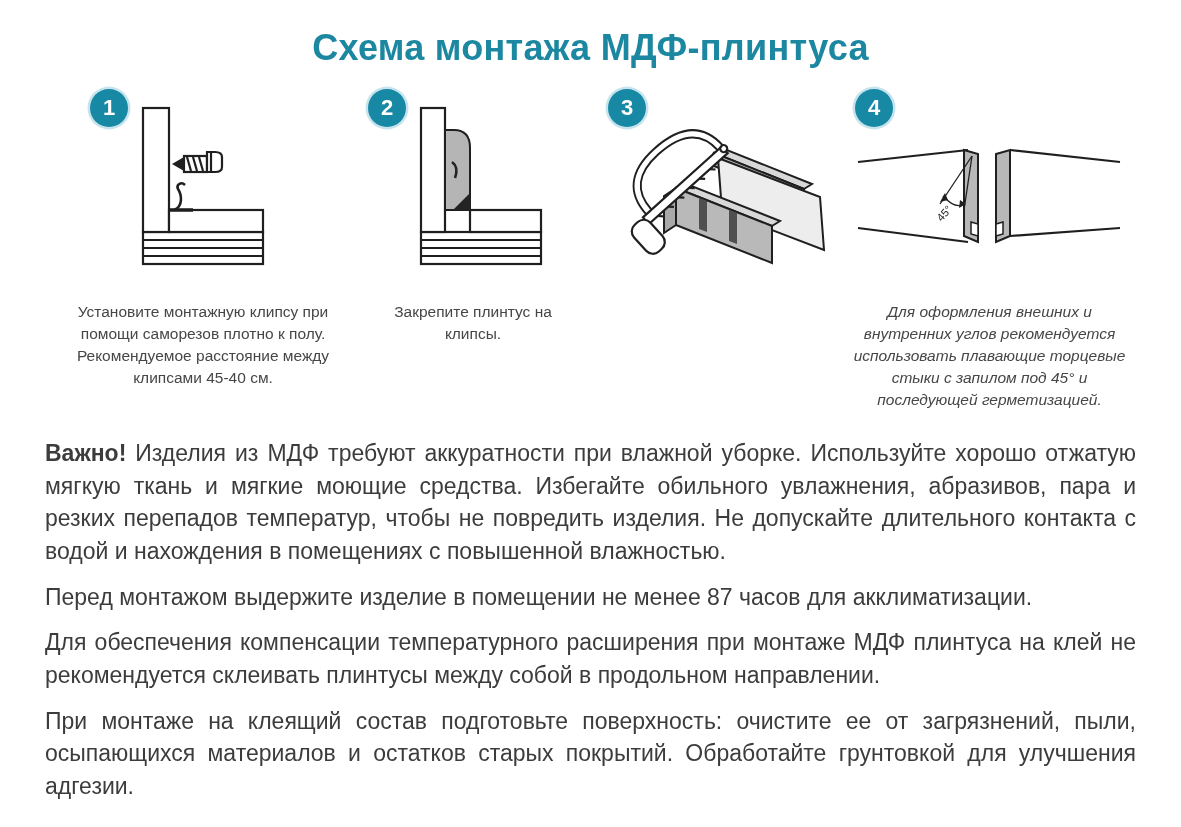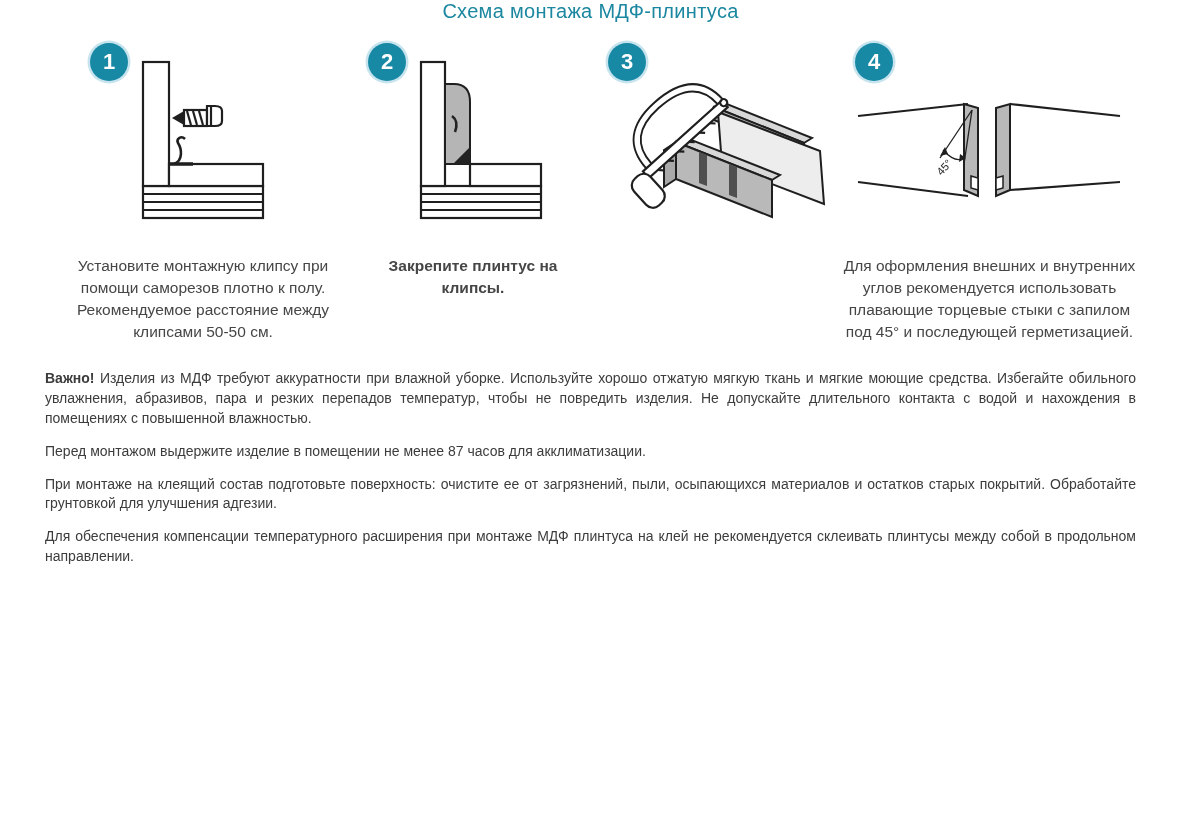--- a/index.html
+++ b/index.html
@@ -5,22 +5,22 @@
   * { margin:0; padding:0; box-sizing:border-box; }
   html,body { background:#ffffff; }
   body {
     width:1181px; height:827px;
     font-family:"Liberation Sans","DejaVu Sans",sans-serif;
     color:#3c3c3c; overflow:hidden;
   }
   .page { width:1181px; height:827px; background:#fff; position:relative; }
 
   .title {
-    text-align:center; 
-    font-size:20px; font-weight:400; color:#1b87a0; letter-spacing:.3px;
+    text-align:center; padding-top:27px;
+    font-size:36px; font-weight:700; color:#1b87a0; letter-spacing:.3px;
   }
 
   .steps-row {
     display:flex; margin:20px 40px 0 48px;
   }
   .step { position:relative; }
   .step-1 { width:310px; } .step-2 { width:230px; }
   .step-3 { width:250px; } .step-4 { width:303px; }
 
   .badge {
@@ -35,27 +35,27 @@
   .step-3 .badge { left:20px; } .step-4 .badge { left:17px; }
 
   .illu {
     height:202px; display:flex; align-items:center; justify-content:center;
   }
   .caption {
     margin:10px auto 0; text-align:center;
     font-size:15.5px; line-height:1.42; color:#464646;
   }
   .step-1 .caption { max-width:300px; }
-  .step-2 .caption { max-width:175px;font-weight:bold; }
+  .step-2 .caption { max-width:175px; }
   .step-3 .caption { max-width:205px; }
-  .step-4 .caption { max-width:292px; }
+  .step-4 .caption { max-width:292px;font-style:italic; }
 
   .body-text { margin:26px 45px 0 45px; }
   .para {
-    font-size:14px; line-height:1.42; text-align:justify;
+    font-size:23px; line-height:1.42; text-align:justify;
     margin-bottom:13px; color:#3c3c3c;
   }
   .para b { font-weight:700; }
 
   svg .ln { stroke:#1f1f1f; stroke-width:2.2; fill:none; }
   svg .fw { stroke:#1f1f1f; stroke-width:2.2; fill:#ffffff; }
   svg .fg { stroke:#1f1f1f; stroke-width:2; fill:#b5b5b5; }
   svg text { font-family:"Liberation Sans","DejaVu Sans",sans-serif; }
 </style>
 </head>
@@ -88,21 +88,21 @@
 
           <polygon points="84,64 96,57 96,71" fill="#1f1f1f"></polygon>
           <rect class="fw" x="96" y="56" width="23" height="16"></rect>
           <line class="ln" x1="99" y1="57" x2="103" y2="71"></line>
           <line class="ln" x1="105" y1="57" x2="109" y2="71"></line>
           <line class="ln" x1="111" y1="57" x2="115" y2="71"></line>
           <path class="fw" d="M119,52 h8 q7,0 7,5 v10 q0,5 -7,5 h-8 z"></path>
           <line class="ln" x1="123" y1="52" x2="123" y2="72"></line>
         </svg>
       </div>
-      <div class="caption">Установите монтажную клипсу при помощи саморезов плотно к полу. Рекомендуемое расстояние между клипсами 50-50 см.</div>
+      <div class="caption">Установите монтажную клипсу при помощи саморезов плотно к полу. Рекомендуемое расстояние между клипсами 45-40 см.</div>
     </div>
 
     <div class="step step-2">
       <div class="badge">
         <span>2</span>
       </div>
       <div class="illu">
         <svg width="180" height="180" viewBox="0 0 180 180">
 
           <rect class="fw" x="38" y="132" width="120" height="32"></rect>
@@ -191,20 +191,20 @@
   </div>
 
   <div class="body-text">
     <p class="para">
       <b>Важно! </b><span>Изделия из МДФ требуют аккуратности при влажной уборке. Используйте хорошо отжатую мягкую ткань и мягкие моющие средства. Избегайте обильного увлажнения, абразивов, пара и резких перепадов температур, чтобы не повредить изделия. Не допускайте длительного контакта с водой и нахождения в помещениях с повышенной влажностью.</span>
     </p>
     <p class="para">
       <b></b><span>Перед монтажом выдержите изделие в помещении не менее 87 часов для акклиматизации.</span>
     </p>
     <p class="para">
+      <b></b><span>Для обеспечения компенсации температурного расширения при монтаже МДФ плинтуса на клей не рекомендуется склеивать плинтусы между собой в продольном направлении.</span>
+    </p>
+    <p class="para">
       <b></b><span>При монтаже на клеящий состав подготовьте поверхность: очистите ее от загрязнений, пыли, осыпающихся материалов и остатков старых покрытий. Обработайте грунтовкой для улучшения адгезии.</span>
     </p>
-    <p class="para">
-      <b></b><span>Для обеспечения компенсации температурного расширения при монтаже МДФ плинтуса на клей не рекомендуется склеивать плинтусы между собой в продольном направлении.</span>
-    </p>
   </div>
 
 </div>
 
 </body></html>

